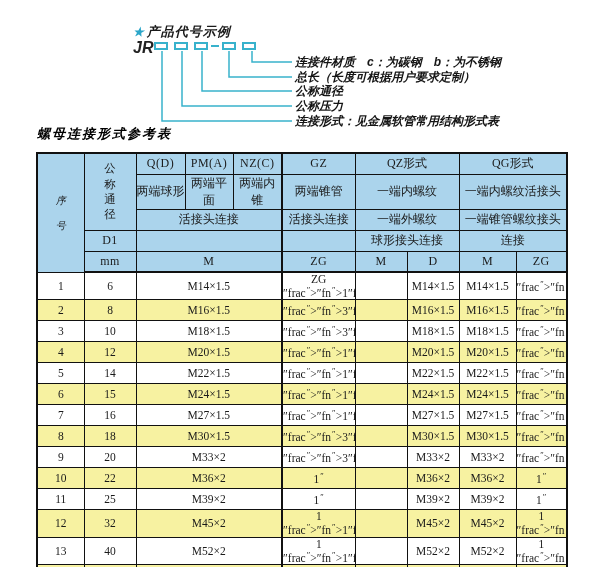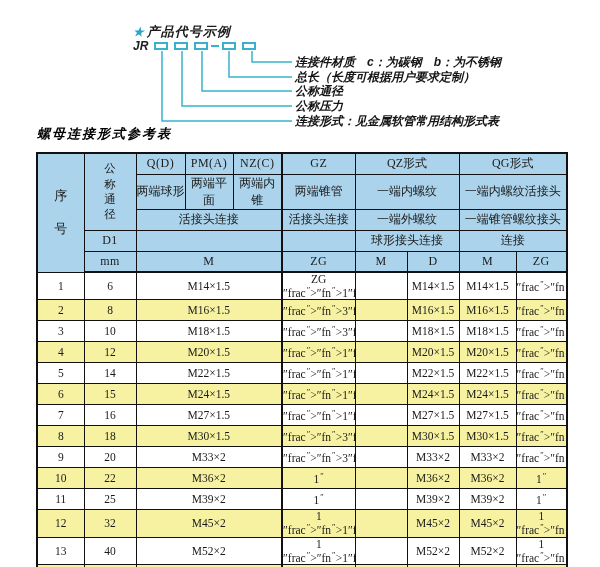--- a/index.html
+++ b/index.html
@@ -5,21 +5,21 @@
   * { margin:0; padding:0; box-sizing:border-box; }
   html,body { width:600px; height:567px; background:#ffffff; overflow:hidden; }
   body { font-family:"Liberation Serif", serif; color:#1a1a1a; position:relative; }
 
   
   .diagram { position:absolute; left:16px; top:0; width:600px; height:150px;font-style:italic; }
   .diagram-title { position:absolute; left:117px; top:23px; font-family:"Liberation Sans",sans-serif;
     font-size:13px; font-weight:700; letter-spacing:1px; }
   .diagram-title .star { color:#2ba6c9; margin-right:2px; font-size:12px; }
   .jr-prefix { position:absolute; left:117px; top:39px; font-family:"Liberation Sans",sans-serif;
-    font-size:12px; font-weight:700; color:#222; }
+    font-size:16px; font-weight:700; color:#222; }
   .code-box { position:absolute; top:42px; width:14px; height:8px; border:2px solid #38b2cc; background:#fff; }
   .code-dash { position:absolute; top:45px; width:8px; height:2px; background:#38b2cc; }
   .diagram-lines { position:absolute; left:0; top:0; pointer-events:none; }
   .dlabel { position:absolute; left:279px; height:15px; line-height:15px; white-space:nowrap;
     font-family:"Liberation Sans",sans-serif; font-size:12px; font-weight:700; color:#151515; }
 
   
   .table-title { position:absolute; left:37px; top:125px; font-size:13px; font-weight:700;
     font-style:italic; letter-spacing:2px; color:#000; }
 
@@ -30,21 +30,21 @@
     height:21px; font-size:11.5px; font-weight:400; padding:0; overflow:hidden; }
   table.ref { border:2px solid #111; }
   table.ref thead th, table.ref thead td { background:#abd4ec; font-size:12px; }
   table.ref thead .lat { font-size:12px; letter-spacing:0.5px; }
   table.ref thead tr.hr-last th { border-bottom:2px solid #111; }
   .thickL { border-left:2px solid #111 !important;margin-left:17px; }
   tr.even td { background:#f7f2a1; }
   tr.odd td { background:#ffffff; }
 
   .vtext  { display:inline-block; width:1em; word-break:break-all; line-height:2.5;
-            font-size:13px; letter-spacing:0; }
+            font-size:10px; letter-spacing:0;font-style:italic; }
   .vtext2 { display:inline-block; width:1em; word-break:break-all; line-height:1.32;
             font-size:11.5px; }
   .inch { font-size:8.5px; vertical-align:0.5em; margin-left:1px; }
 </style>
 </head>
 <body>
 
 <div class="diagram">
   <svg class="diagram-lines" width="600" height="150">
     <polyline points="146,51 146,121 276,121" fill="none" stroke="#38b2cc" stroke-width="1.5"></polyline>

